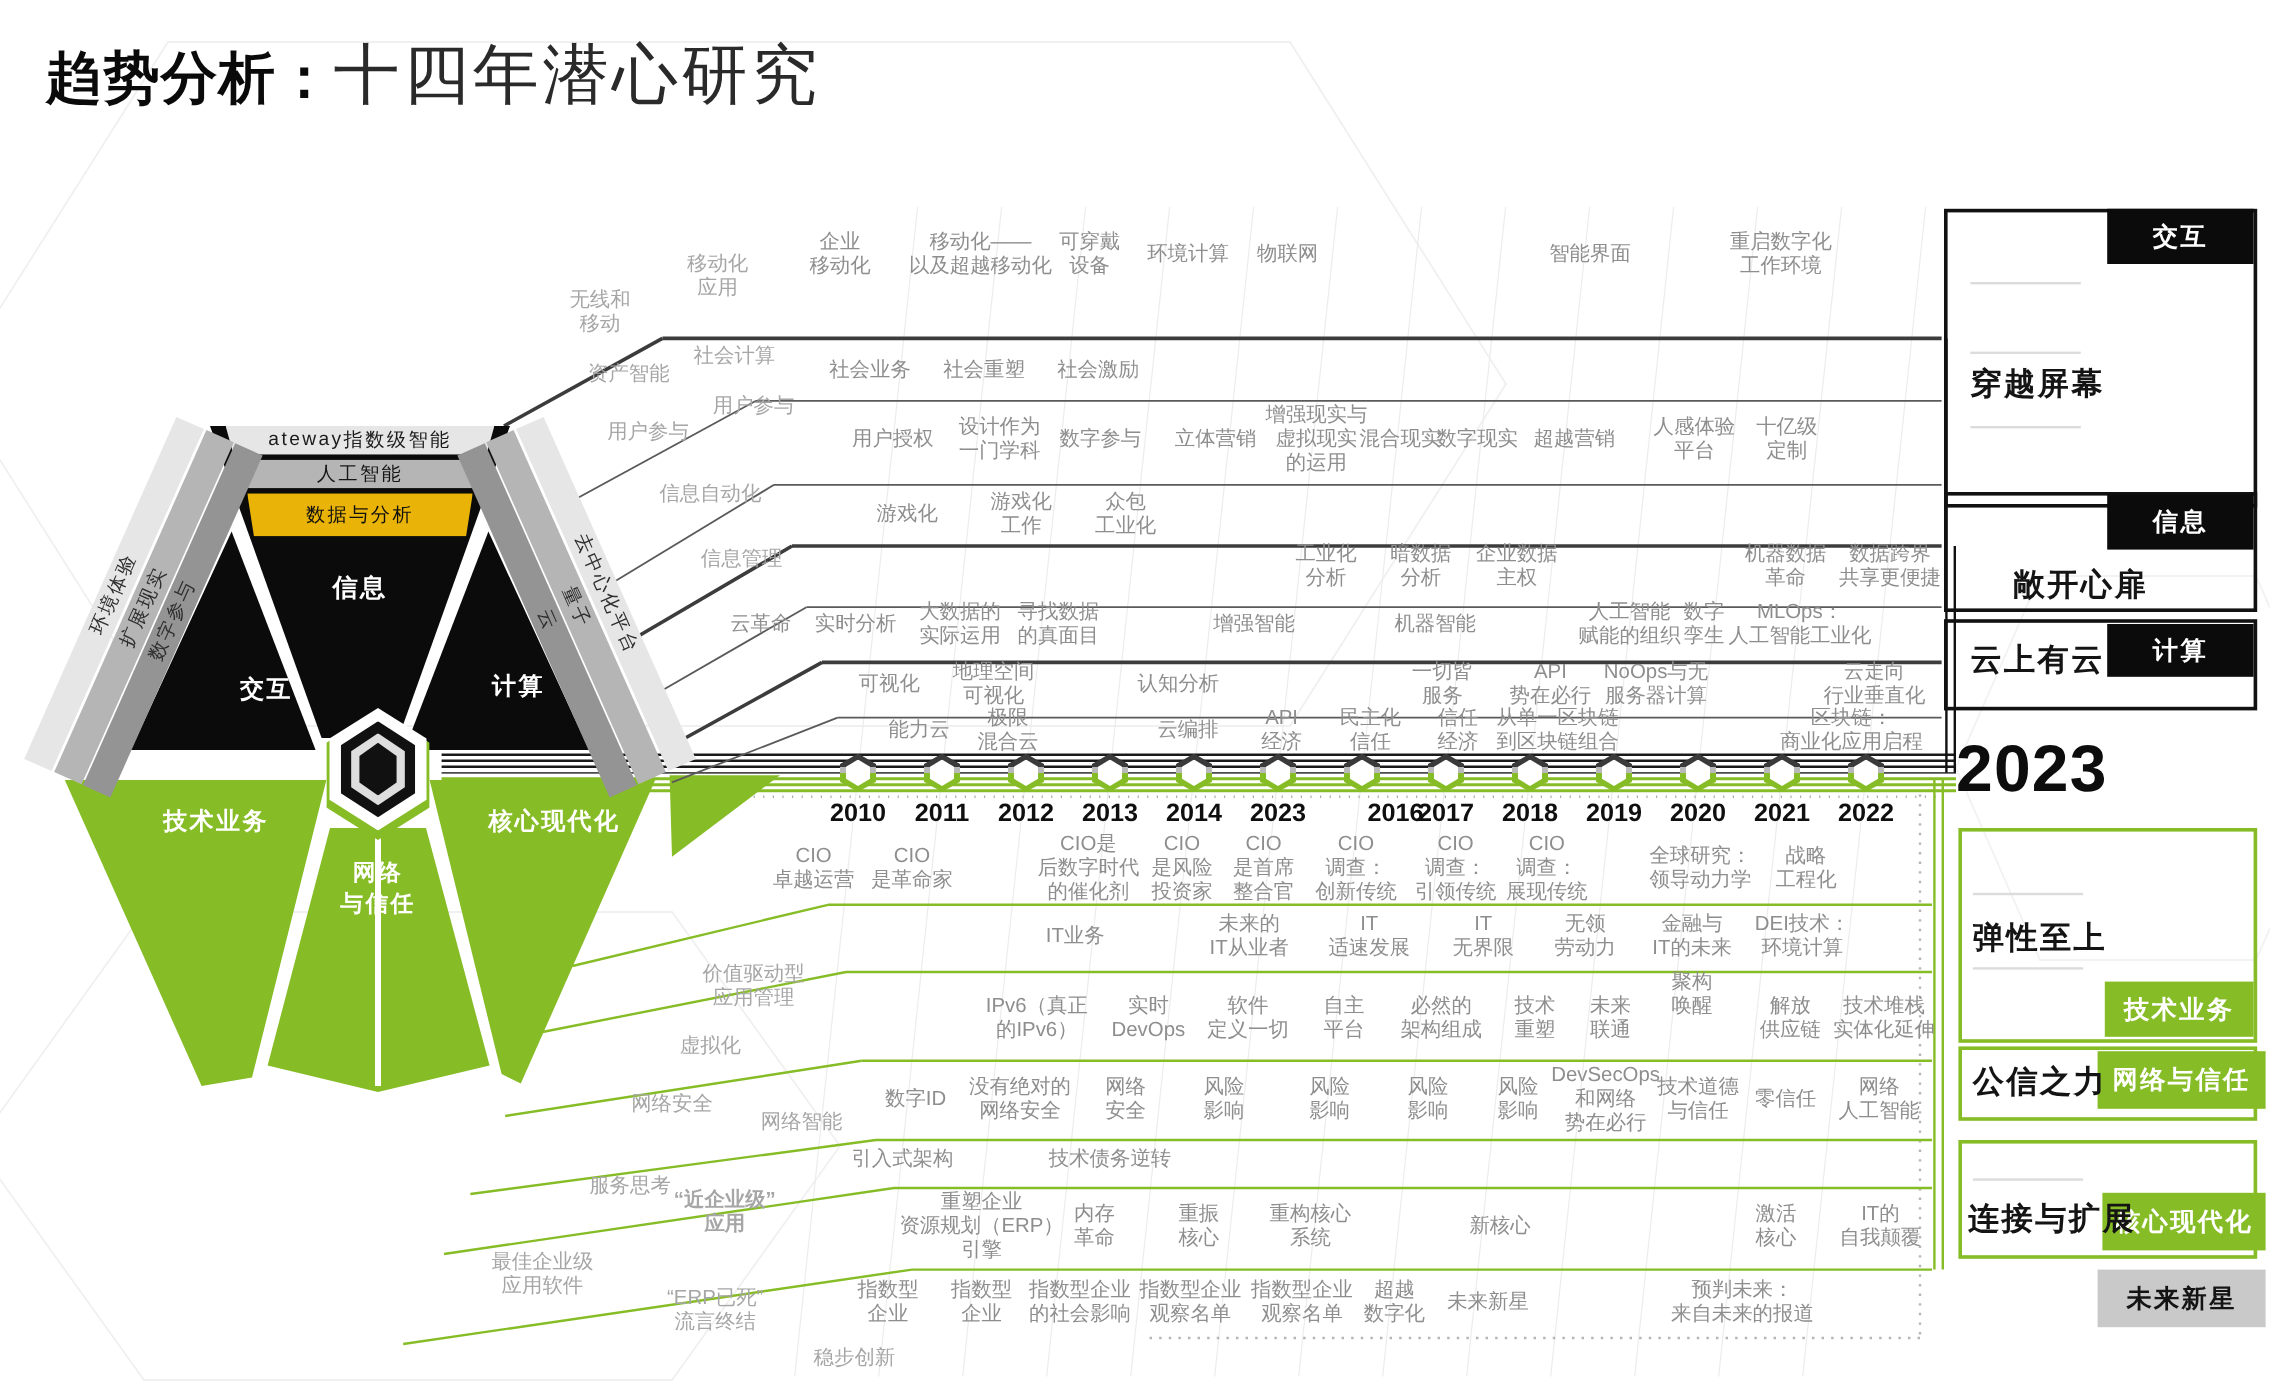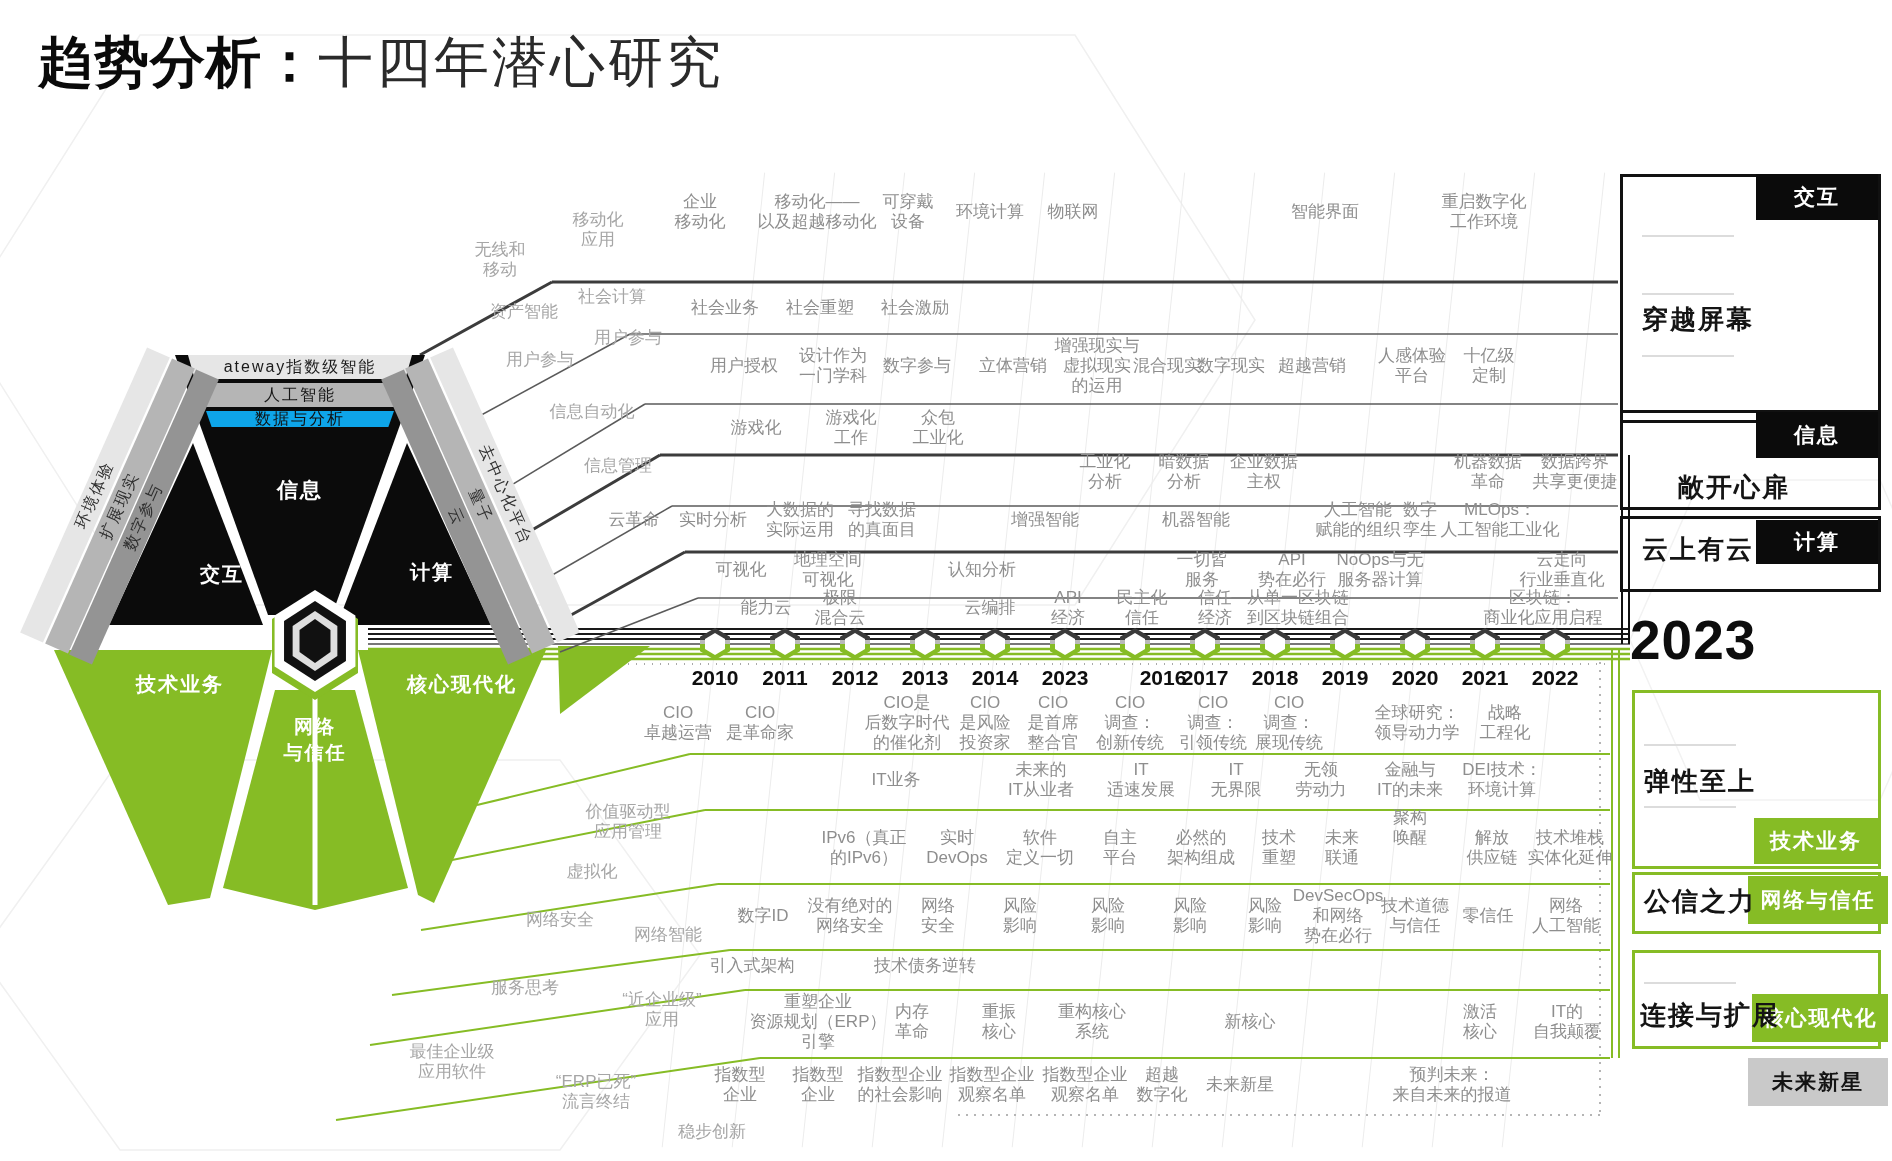--- a/index.html
+++ b/index.html
@@ -11,21 +11,21 @@
     font-size:17px;line-height:1.18;color:#8e8e8e;z-index:3;}
   .leftlab{position:absolute;transform:translate(-50%,-50%);white-space:pre-line;text-align:center;
     font-size:17px;line-height:1.18;color:#a6a6a6;z-index:3;}
   .year{position:absolute;transform:translate(-50%,0);font-weight:700;font-size:21px;color:#0f0f0f;z-index:3;}
   .hexnode{position:absolute;width:30px;height:32px;z-index:3;
     clip-path:polygon(50% 0,100% 27%,100% 73%,50% 100%,0 73%,0 27%);
     background:linear-gradient(180deg,#3a3a3a 0 36%,#b9b9b9 36% 50%,#86bc25 50% 100%);}
   .hexnode .in{position:absolute;left:5px;top:5px;right:5px;bottom:5px;background:#fff;
     clip-path:polygon(50% 0,100% 27%,100% 73%,50% 100%,0 73%,0 27%);}
   #title{position:absolute;left:38px;top:26px;z-index:3;white-space:nowrap;}
-  #title .b{font-weight:900;font-size:55px;color:#0a0a0a;letter-spacing:1px;}
+  #title .b{font-weight:900;font-size:47px;color:#0a0a0a;letter-spacing:1px;}
   #title .l{font-weight:400;font-size:55px;color:#2a2a2a;letter-spacing:3px;}
   .band{position:absolute;display:flex;align-items:center;justify-content:center;z-index:5;
     font-size:16px;color:#2e2e2e;letter-spacing:2px;}
   .sband{position:absolute;width:312px;height:25px;display:flex;align-items:center;justify-content:center;
     transform:translate(-50%,-50%) rotate(var(--r));font-size:16px;color:#2e2e2e;letter-spacing:2px;z-index:5;}
   .hxl{position:absolute;transform:translate(-50%,-50%);color:#fff;font-weight:700;font-size:20px;
     letter-spacing:2px;white-space:pre-line;text-align:center;z-index:6;}
   .nuc{position:absolute;z-index:6;clip-path:polygon(50% 0,93% 25%,93% 75%,50% 100%,7% 75%,7% 25%);}
   .lgbox{position:absolute;border-style:solid;border-width:3px;z-index:3;background:transparent;}
   .lgbadge{position:absolute;z-index:4;text-align:center;font-weight:700;font-size:21px;letter-spacing:2px;
@@ -124,21 +124,21 @@
     <polygon points="358,650 546,650 434,903 418,895" fill="#86bc25"></polygon>
     <polygon points="275,690 355,690 408,888 315,910 223,888" fill="#86bc25"></polygon>
     <line x1="315" y1="695" x2="315" y2="905" stroke="#fff" stroke-width="5"></line>
   </svg>
 
   <div class="band" style="left:188px;top:355px;width:224px;height:24px;background:#e6e6e6;clip-path:polygon(0 0,100% 0,97% 100%,3% 100%);color:#1a1a1a;">
 ateway<span>指数级智能</span></div>
   <div class="band" style="left:197px;top:383px;width:206px;height:24px;background:#b5b5b5;clip-path:polygon(0 0,100% 0,97% 100%,3% 100%);color:#161616;">
 <span>人工智能</span>
     </div>
-  <div class="band" style="left:206px;top:411px;width:188px;height:16px;background:#0ea5e9;clip-path:polygon(0 0,100% 0,97% 100%,3% 100%);color:#101010;">
+  <div class="band" style="left:206px;top:411px;width:188px;height:36px;background:#eab308;clip-path:polygon(0 0,100% 0,97% 100%,3% 100%);color:#101010;">
 <span>数据与分析</span>
     </div>
 
   <div class="sband" style="left:95px;top:495px;--r:-66deg;background:#e6e6e6;">
       <span>环境体验</span>
     </div>
   <div class="sband" style="left:120px;top:506px;--r:-66deg;background:#b5b5b5;">
       <span>扩展现实</span>
     </div>
   <div class="sband" style="left:144px;top:517px;--r:-66deg;background:#949494;">
@@ -376,21 +376,21 @@
       <div class="leftlab" style="left: 628px; top: 338px;">用户参与</div>
       <div class="leftlab" style="left: 540px; top: 360px;">用户参与</div>
       <div class="leftlab" style="left: 592px; top: 412px;">信息自动化</div>
       <div class="leftlab" style="left: 618px; top: 466px;">信息管理</div>
       <div class="leftlab" style="left: 628px; top: 822px;">价值驱动型
 应用管理</div>
       <div class="leftlab" style="left: 592px; top: 872px;">虚拟化</div>
       <div class="leftlab" style="left: 560px; top: 920px;">网络安全</div>
       <div class="leftlab" style="left: 668px; top: 935px;">网络智能</div>
       <div class="leftlab" style="left: 525px; top: 988px;">服务思考</div>
-      <div class="leftlab" style="left: 662px; top: 1010px;">“近企业级”
+      <div class="leftlab" style="left: 604px; top: 1010px; font-weight: bold;">“近企业级”
 应用</div>
       <div class="leftlab" style="left: 452px; top: 1062px;">最佳企业级
 应用软件</div>
       <div class="leftlab" style="left: 596px; top: 1092px;">“ERP已死”
 流言终结</div>
       <div class="leftlab" style="left: 712px; top: 1132px;">稳步创新</div>
     </div>
   <div id="years">
       <div class="hexnode" style="left: 700px; top: 628px;">
         <div class="in"></div>

